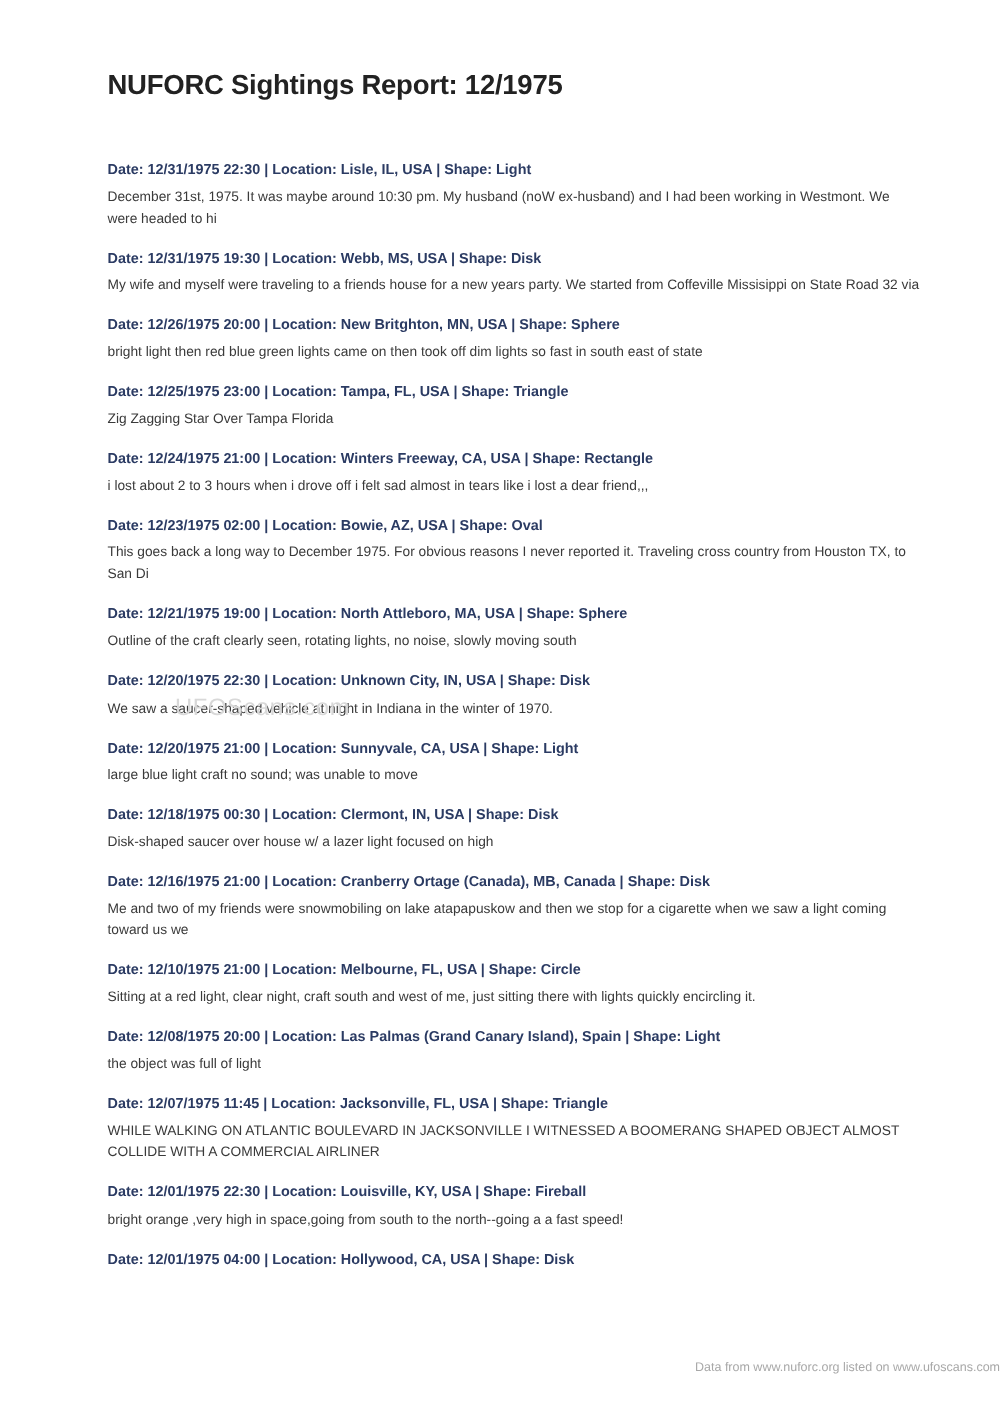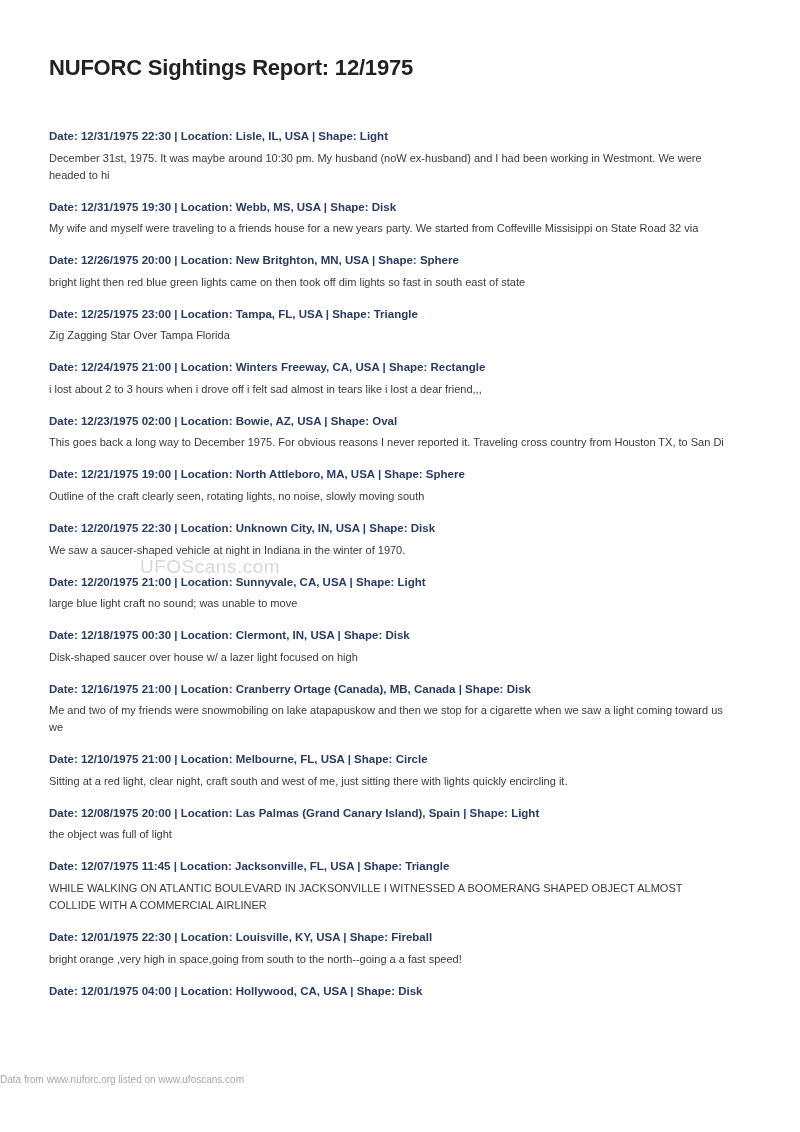--- a/index.html
+++ b/index.html
@@ -13,21 +13,21 @@
     font-family: "Liberation Sans", sans-serif;
     color: #333333;
     position: relative;
     overflow: hidden;
   }
   .page {
     position: relative;
     width: 800px;
     height: 1132px;
     box-sizing: border-box;
-    padding: 55px 62px 0 49px;
+    padding: 55px 62px 0 86px;
   }
   .report-title {
     font-size: 22px;
     font-weight: bold;
     color: #222222;
     margin: 0 0 48px 0;
     letter-spacing: -0.2px;
   }
   .sightings {
     display: block;
@@ -57,22 +57,22 @@
     color: #d8d8d8;
     font-family: Liberation Sans, sans-serif;
     letter-spacing: 0.5px;
     pointer-events: none;
     white-space: nowrap;
   }
   .footer {
     position: absolute;
     left: 0;
     right: 0;
-    bottom: 47px;
-    text-align: left;
+    bottom: 32px;
+    text-align: right;
     font-size: 10px;
     color: #a8a8a8;
   }
 </style>
 </head>
 <body>
 
 <div class="page">
 
   <h1 class="report-title">NUFORC Sightings Report: 12/1975</h1>

